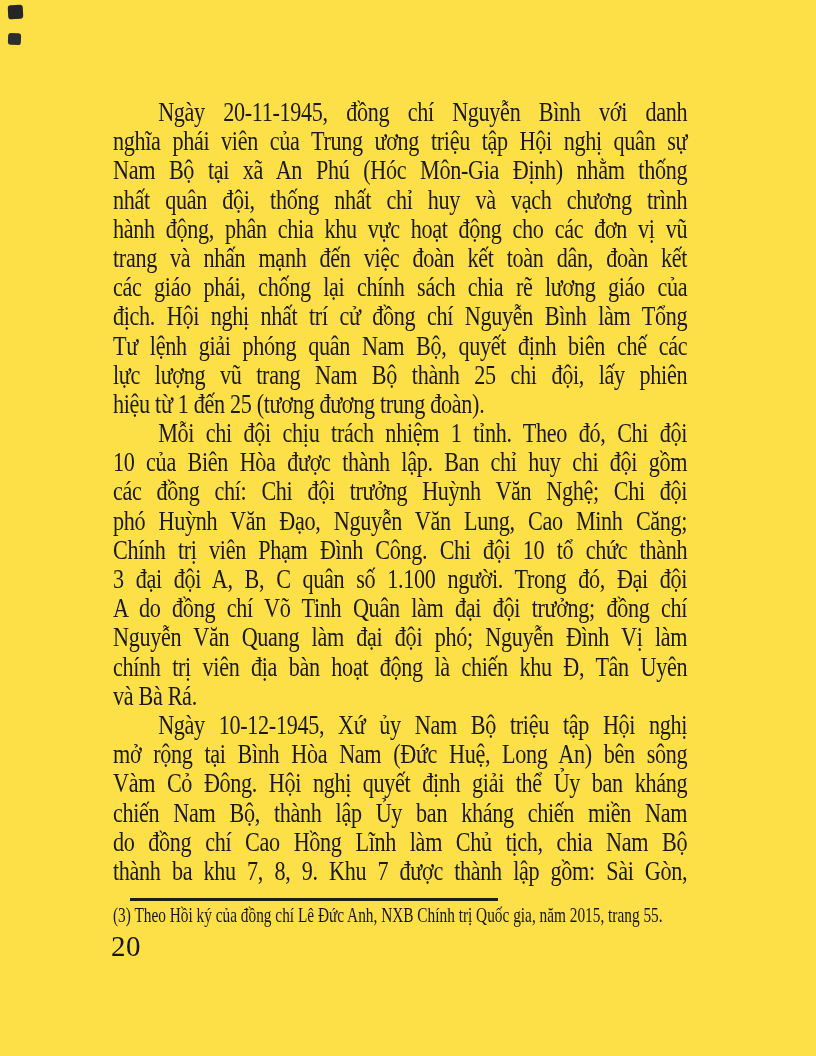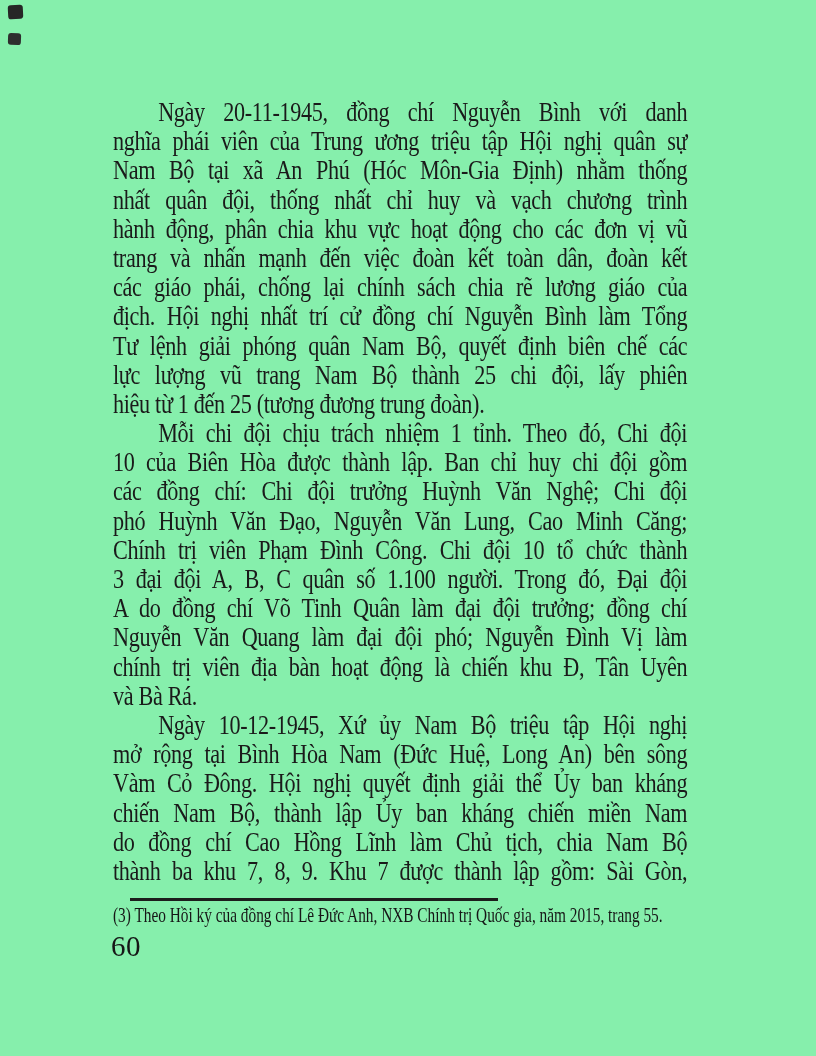--- a/index.html
+++ b/index.html
@@ -5,21 +5,21 @@
   html, body { margin: 0; padding: 0; }
   body {
     width: 816px; height: 1056px;
     background: #ffffff;
     font-family: "Liberation Serif", "DejaVu Serif", serif;
     position: relative; overflow: hidden;
   }
   .page {
     position: absolute; left: 0; top: 0;
     width: 816px; height: 1056px;
-    background: #86efac;
+    background: #fde047;
   }
   
   .scan-mark { position: absolute; background: #262626; border-radius: 3px; }
   .scan-mark.m1 { left: 8px; top: 5px; width: 15px; height: 14px; transform: rotate(-3deg); }
   .scan-mark.m2 { left: 8px; top: 33px; width: 13px; height: 12px; transform: rotate(2deg); background: #2e2e2e; }
 
   .text-block {
     position: absolute; left: 113px; top: 97px;
     width: 725px;
     transform: scaleX(0.792);
@@ -97,14 +97,14 @@
         <div class="line">chiến Nam Bộ, thành lập Ủy ban kháng chiến miền Nam</div>
         <div class="line">do đồng chí Cao Hồng Lĩnh làm Chủ tịch, chia Nam Bộ</div>
         <div class="line">thành ba khu 7, 8, 9. Khu 7 được thành lập gồm: Sài Gòn,</div>
       </div>
     </div>
 
   <div class="footnote-rule"></div>
 
   <div class="footnote">(3) Theo Hồi ký của đồng chí Lê Đức Anh, NXB Chính trị Quốc gia, năm 2015, trang 55.</div>
 
-  <div class="page-number">60</div>
+  <div class="page-number">20</div>
 </div>
 
 </body></html>

